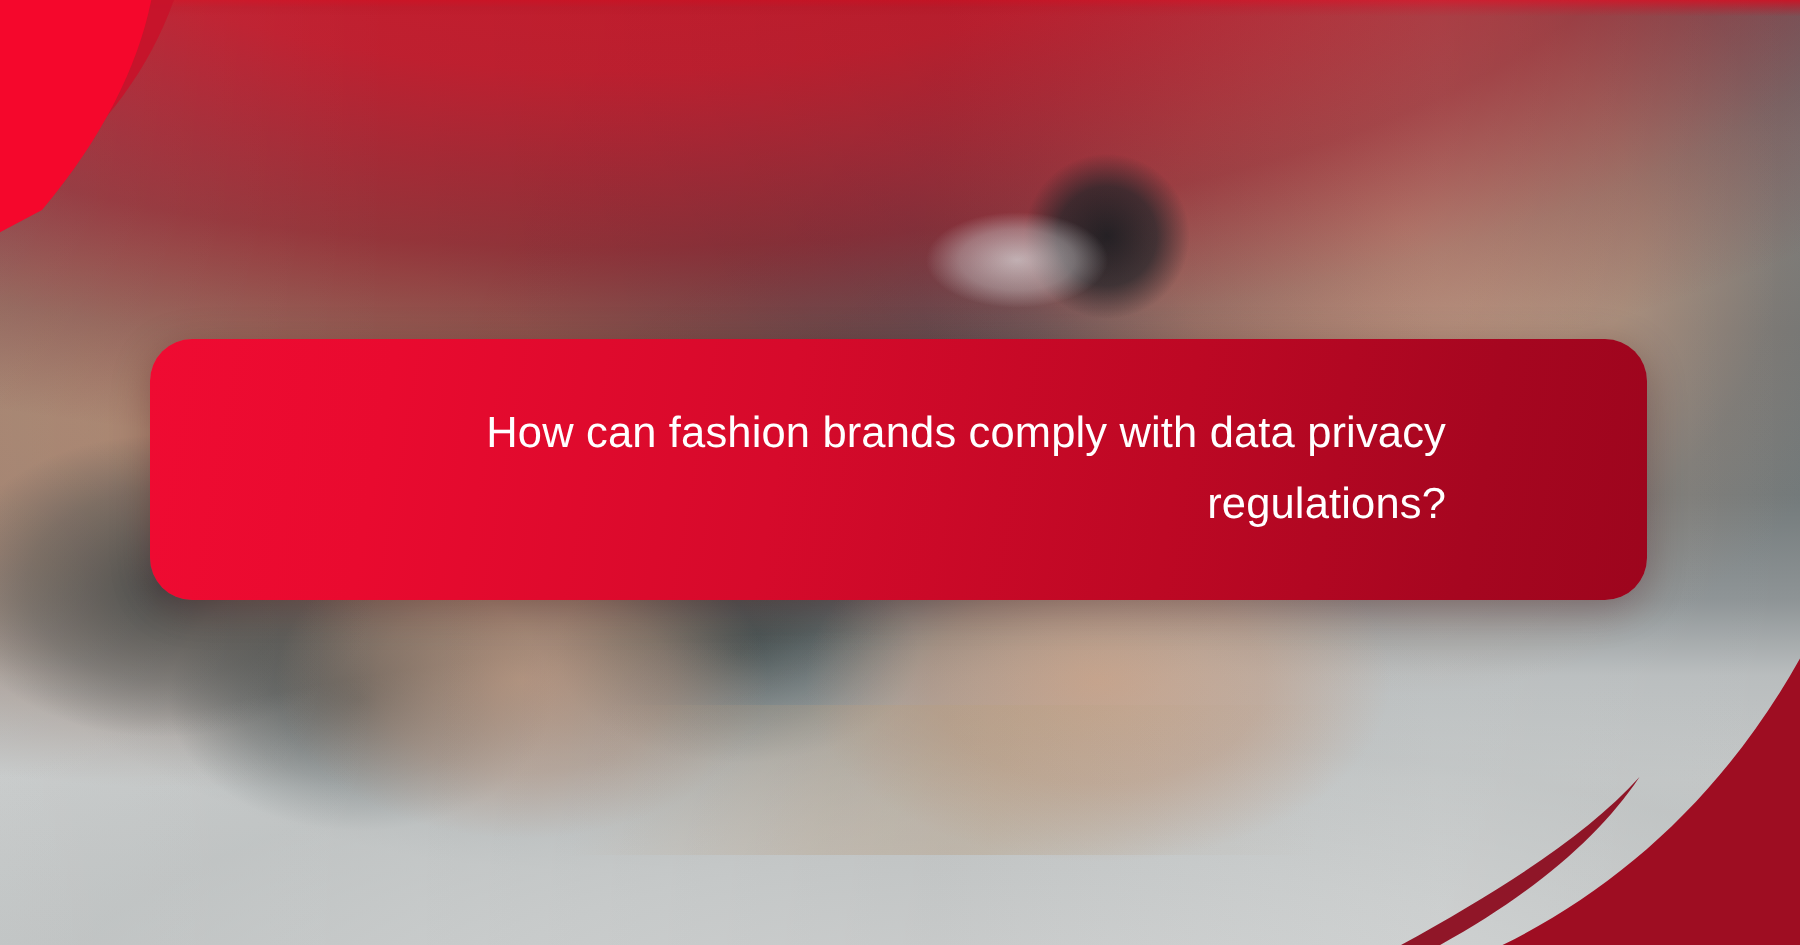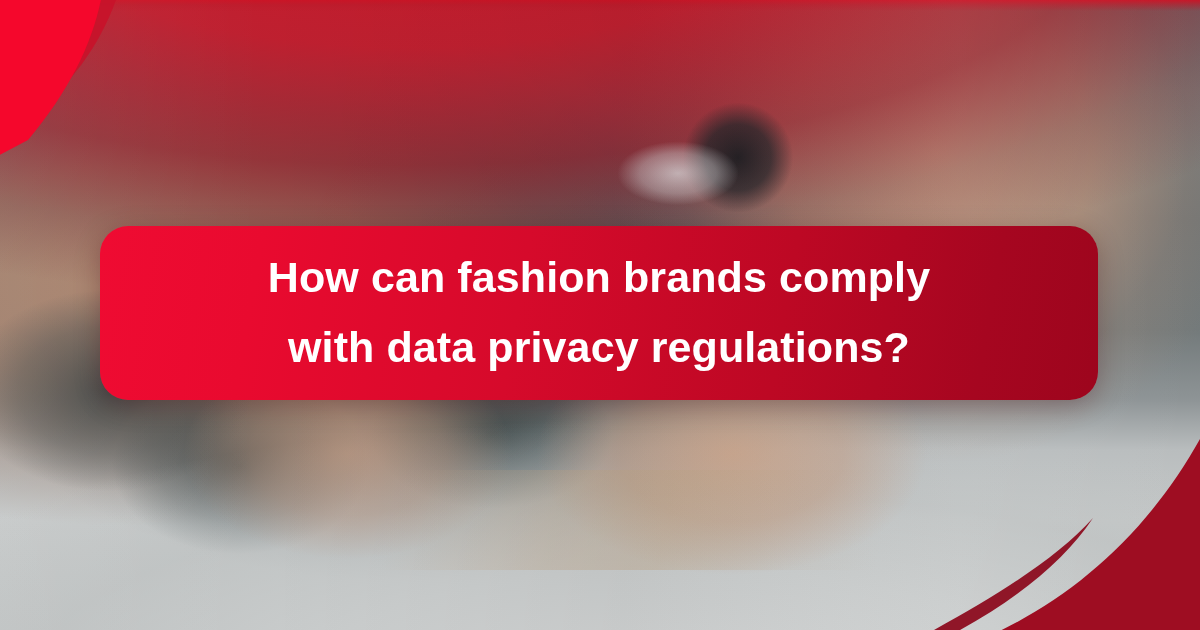--- a/index.html
+++ b/index.html
@@ -198,24 +198,24 @@
     box-shadow: 0 6px 26px rgba(60,0,10,0.30);
     display: flex;
     align-items: center;
     justify-content: center;
     box-sizing: border-box;
     padding: 0 58px;
   }
   .card-text {
     color: #ffffff;
     font-family: "Liberation Sans", sans-serif;
-    font-size: 43px;
-    font-weight: 700;
+    font-size: 29px;
+    font-weight: 400;
     line-height: 1.62;
-    text-align: center;
+    text-align: right;
     letter-spacing: 0.1px;
     max-width: 730px;
     text-rendering: optimizeLegibility;
   }
 </style>
 </head>
 <body>
 
 <div id="banner">
 

